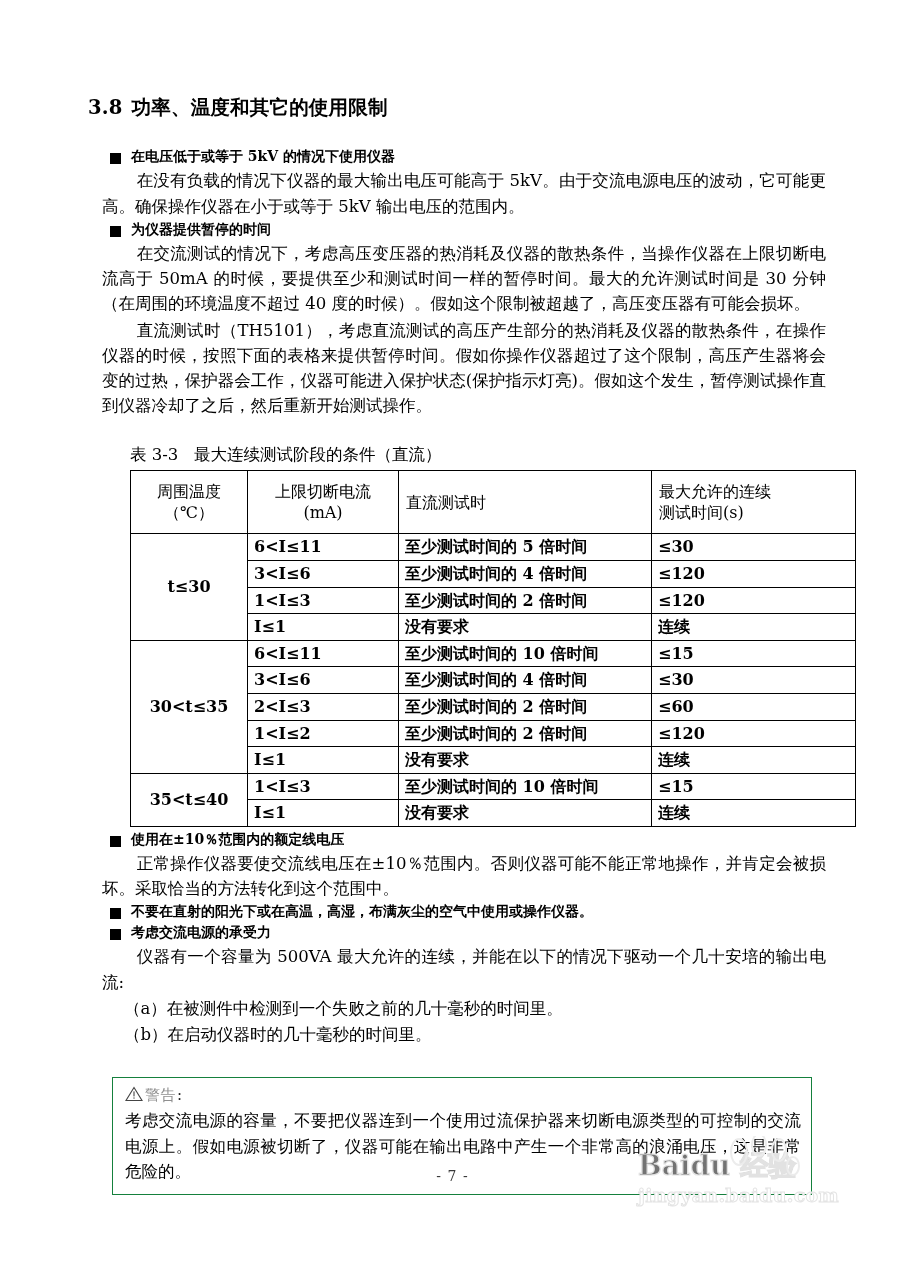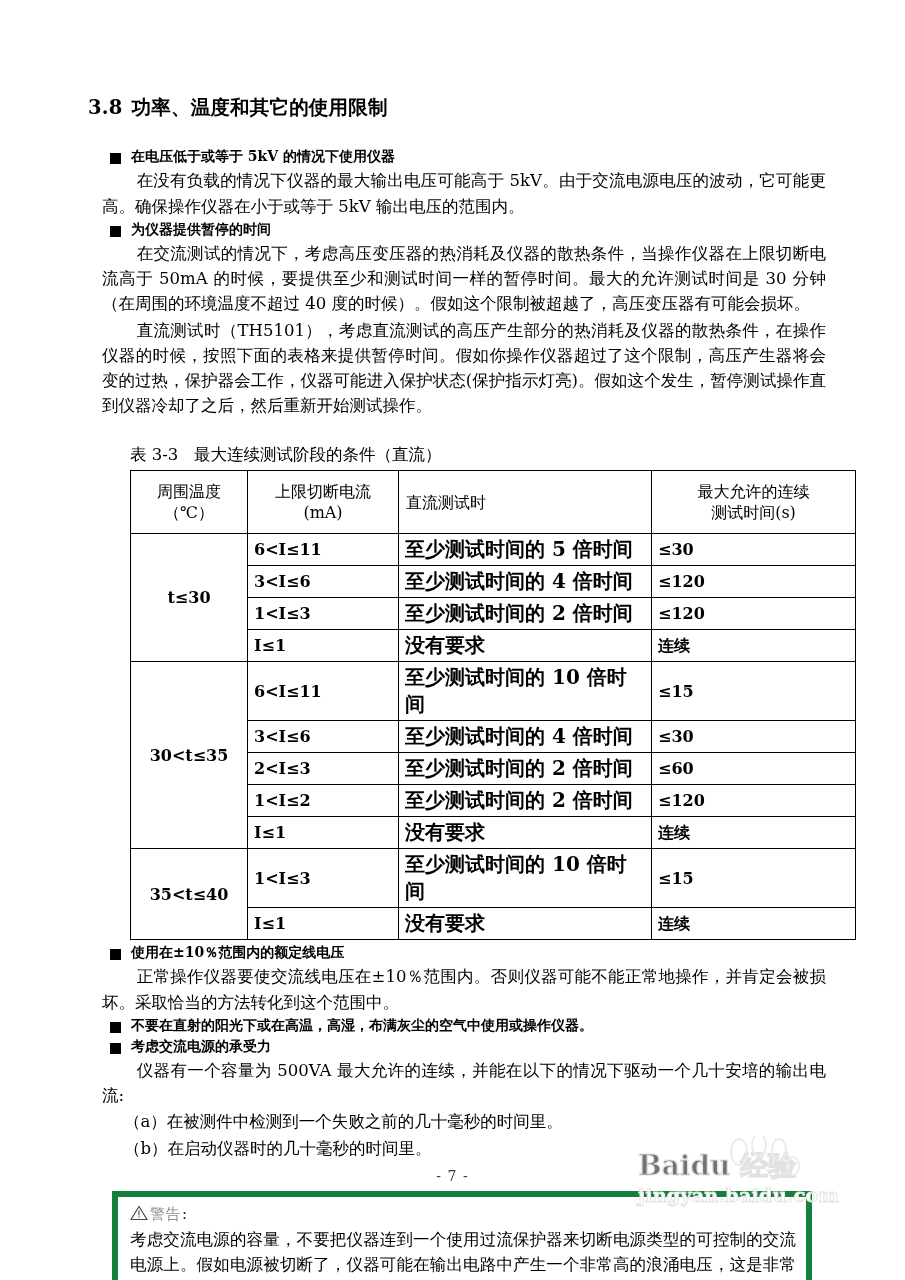--- a/index.html
+++ b/index.html
@@ -106,51 +106,51 @@
   }
   table.cond-table thead th {
     font-weight: normal;
     font-size: 16px;
     height: 56px;
     padding: 3px 7px;
   }
   th.h-temp   { width: 102px; text-align: center; }
   th.h-cur    { width: 136px; text-align: center; }
   th.h-pause  { width: 238px; text-align: left; }
-  th.h-max    { width: 189px; text-align: center; }
+  th.h-max    { width: 189px; text-align: left; }
 
   td.c-temp {
     text-align: center;
     font-size: 16px;
   }
   td.c-cur {
     text-align: left;
     font-size: 16px;
     padding-left: 9px;
   }
   td.c-pause {
     text-align: left;
-    font-size: 20px;
+    font-size: 16px;
     padding-left: 9px;
   }
   td.c-max {
     text-align: left;
     font-size: 16px;
     padding-left: 9px;
   }
   table.cond-table tbody tr { height: 25.6px; }
 
   .thead-line1 { display: block; }
   .thead-line2 { display: block; }
 
   
   .warning-box {
     margin: 30px 0 0 24px;
     width: 700px;
-    border: 6px solid #15803d;
+    border: 1px solid #15803d;
     box-sizing: border-box;
     padding: 8px 10px 10px 12px;
     background: #fff;
   }
   .warning-head {
     display: flex;
     align-items: center;
     font-size: 15px;
     color: #8a8a8a;
     margin-bottom: 3px;

